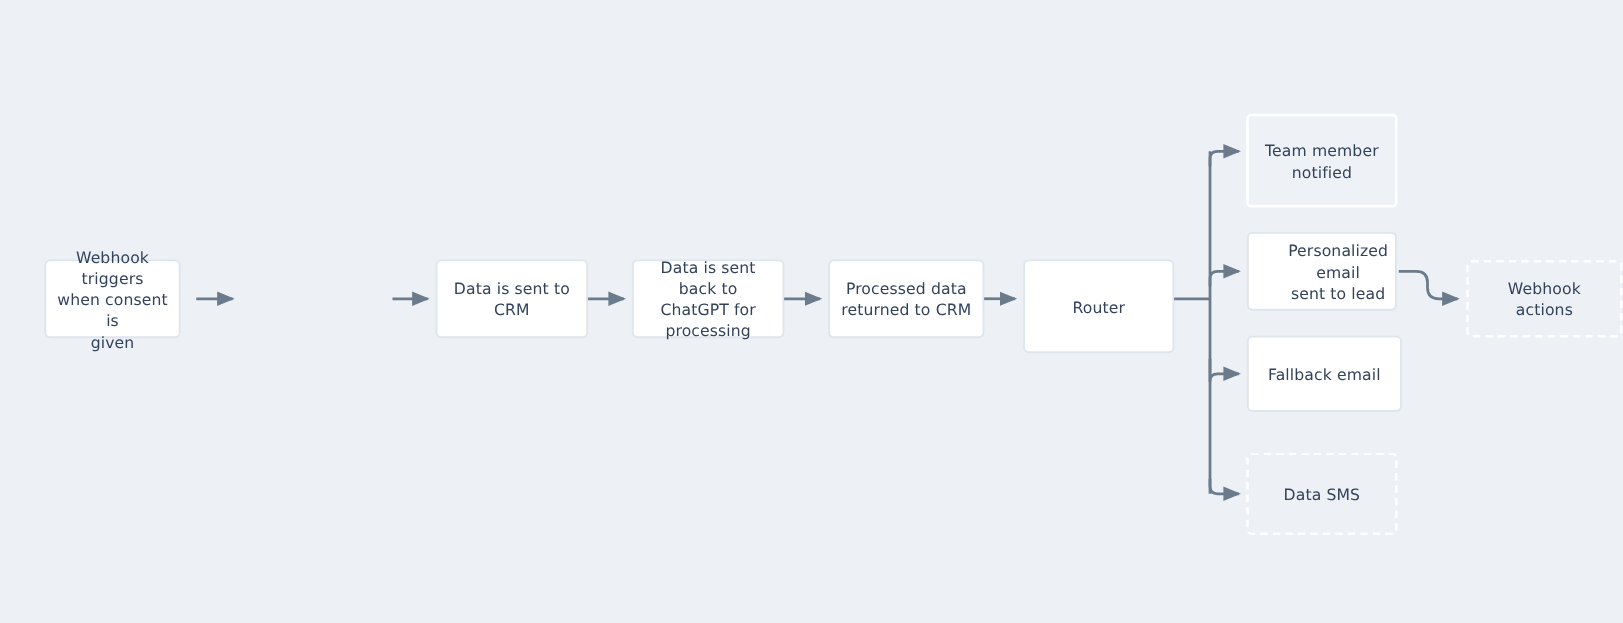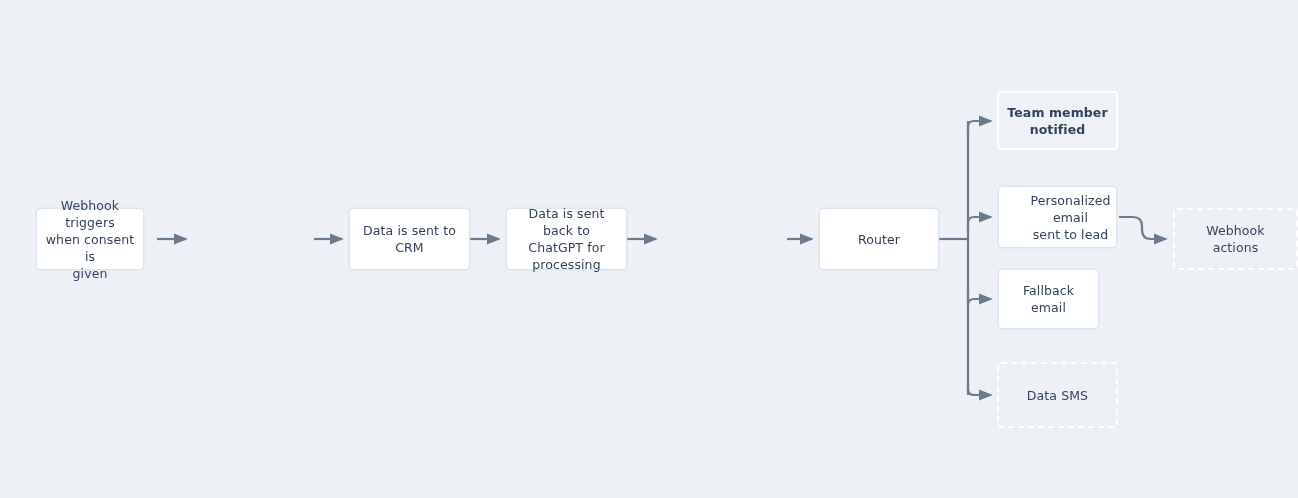--- a/index.html
+++ b/index.html
@@ -108,36 +108,40 @@
   <div class="node solid" style="left:349px; top:208px; width:121px; height:62px;">
     <span class="node-label">Data is sent to CRM</span>
   </div>
 
   <div class="node solid" style="left:506px; top:208px; width:121px; height:62px;">
     <span class="node-label">Data is sent back to
 ChatGPT for
 processing</span>
   </div>
 
+  <div class="node solid" style="left:663px; top:208px; width:124px; height:62px;">
+    <span class="node-label">Processed data
+returned to CRM</span>
+  </div>
 
-  <div class="node solid" style="left:819px; top:208px; width:120px; height:62px;">
+  <div class="node solid" style="left:819px; top:208px; width:120px; height:74px;">
     <span class="node-label">Router</span>
   </div>
 
-  <div class="node ghost" style="left:997px; top:91px; width:121px; height:59px;font-weight:bold;">
+  <div class="node ghost" style="left:997px; top:91px; width:121px; height:75px;">
     <span class="node-label">Team member
 notified</span>
   </div>
 
   <div class="node solid" style="left:998px; top:186px; width:119px; height:62px;padding-left:34px;">
     <span class="node-label">Personalized email
 sent to lead</span>
   </div>
 
-  <div class="node solid" style="left:998px; top:269px; width:101px; height:60px;">
+  <div class="node solid" style="left:998px; top:269px; width:123px; height:60px;">
     <span class="node-label">Fallback email</span>
   </div>
 
   <div class="node dashed" style="left:997px; top:362px; width:121px; height:66px;">
     <span class="node-label">Data SMS</span>
   </div>
 
   <div class="node dashed" style="left:1173px; top:208px; width:125px; height:62px;">
     <span class="node-label">Webhook actions</span>
   </div>

